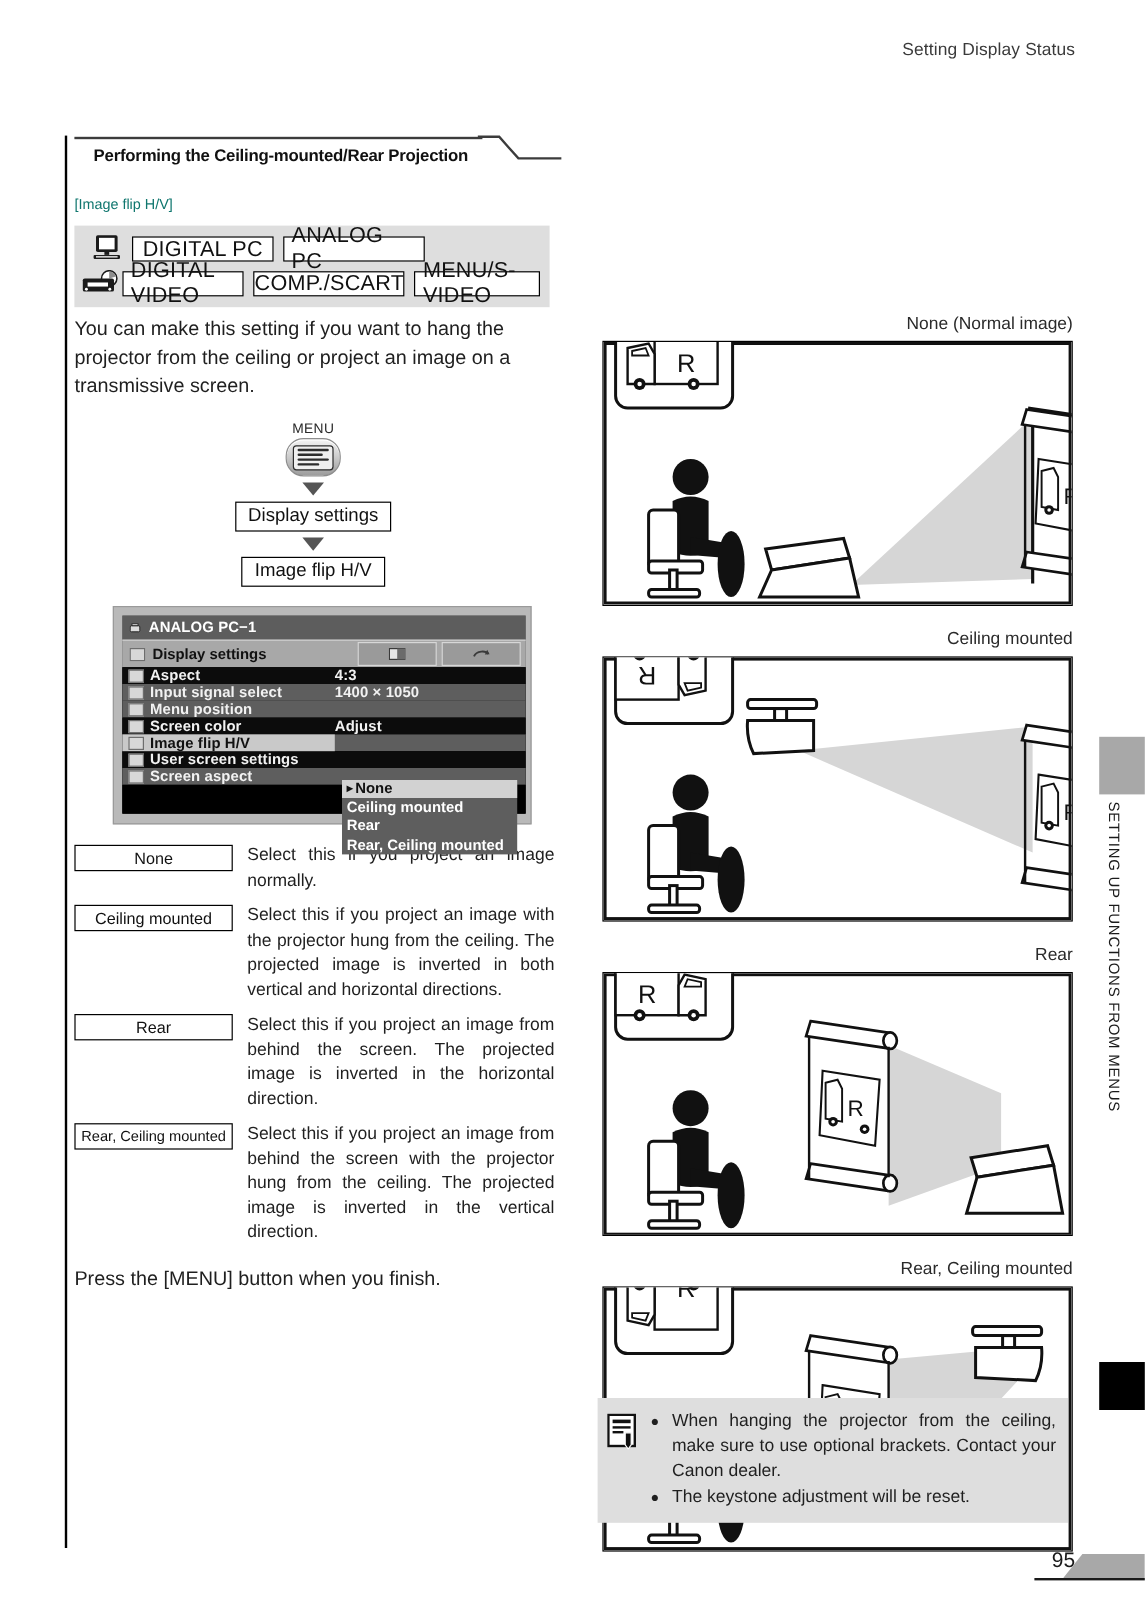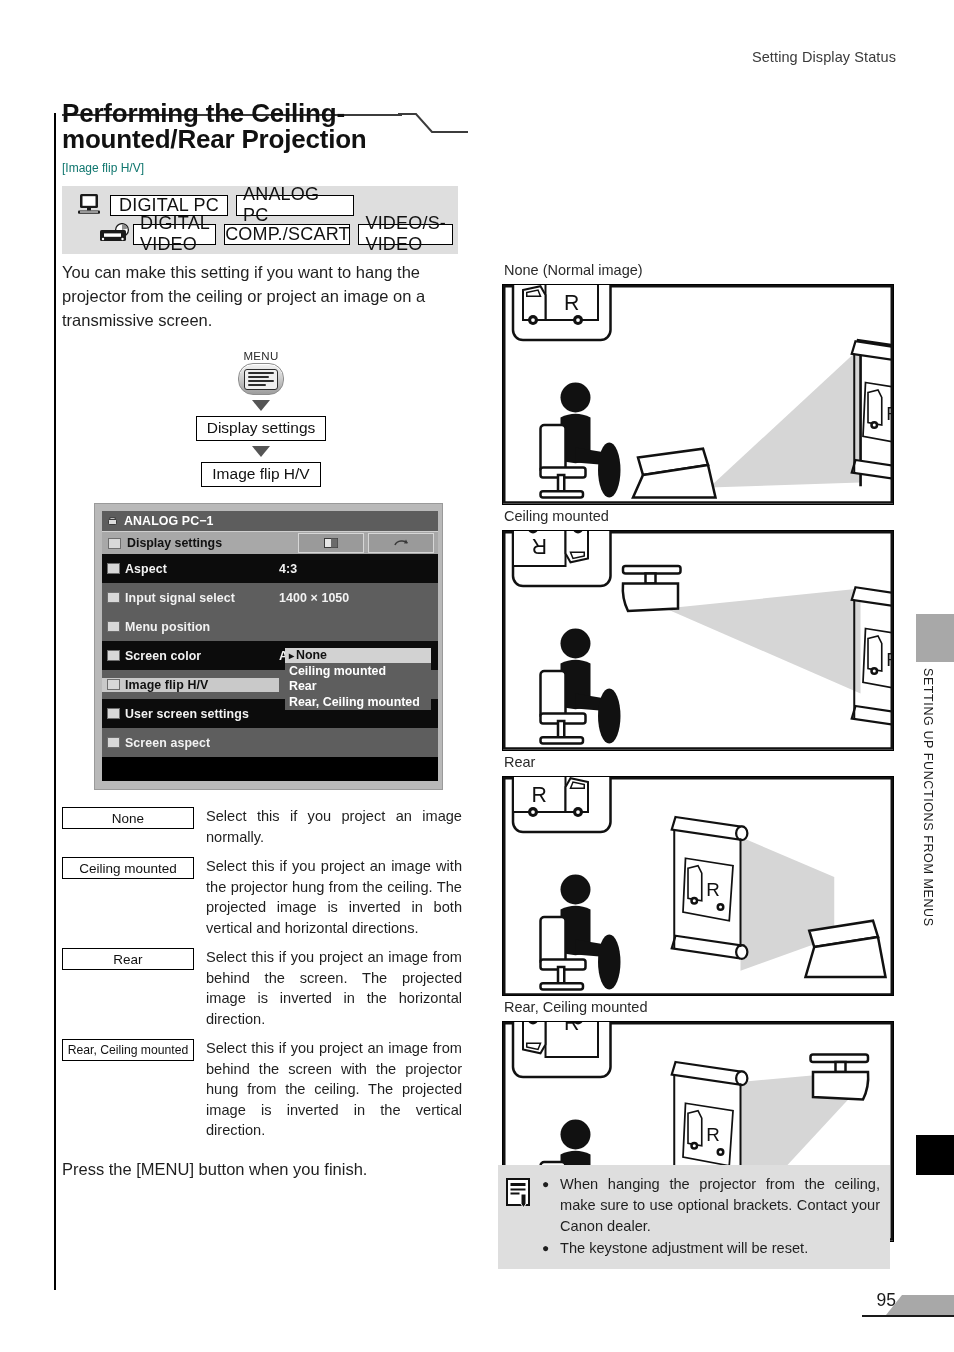--- a/index.html
+++ b/index.html
@@ -5,43 +5,43 @@
   html,body{margin:0;padding:0;}
   body{
     width:954px;height:1352px;position:relative;background:#ffffff;
     font-family:"Liberation Sans", sans-serif;color:#1a1a1a;
     -webkit-font-smoothing:antialiased;
   }
   .page{position:absolute;inset:0;}
 
   
   .runhead{
-    position:absolute;right:58px;top:49px;font-size:14.5px;color:#3a3a3a;
+    position:absolute;right:58px;top:34px;font-size:14.5px;color:#3a3a3a;
     letter-spacing:.1px;white-space:nowrap;
   }
 
   
   .col-left{position:absolute;left:62px;top:100px;width:400px;}
   .vrule{position:absolute;left:54px;top:113px;width:2px;height:1177px;background:#000;}
 
   .h1{
-    font-size:26px;font-weight:bold;line-height:26px;color:#111;
-    margin:0;padding:0;width:352px;letter-spacing:-0.2px;
+    font-size:14px;font-weight:bold;line-height:26px;color:#111;
+    margin:16px;padding:0;width:352px;letter-spacing:-0.2px;
   }
   .h1-rule{position:absolute;left:62px;top:114px;width:340px;height:2px;background:#3c3c3c;}
   .swoosh{position:absolute;left:398px;top:112px;width:70px;height:32px;}
   .h2{font-size:12px;line-height:24px;margin:4px 0 6px 0;color:#0f766e;font-weight:normal;}
 
   
   .badges{
     background:#dedede;width:396px;padding:6px 0 7px 0;margin:2px 0 6px 0;
     position:relative;
   }
   .badge-row{display:flex;align-items:center;height:26px;padding-left:6px;}
-  .badge-row + .badge-row{margin-top:3px;margin-left:31px;}
+  .badge-row + .badge-row{margin-top:3px;}
   .badge-ico{width:42px;display:flex;justify-content:center;align-items:center;}
   .badge{
     border:1.6px solid #000;background:#fff;font-size:18px;height:19px;
     display:flex;align-items:center;justify-content:center;margin-right:8px;
     padding:0 6px;color:#111;letter-spacing:.2px;
   }
   .b-w1{width:104px;}
   .b-w2{width:112px;}
   .b-w3{width:116px;}
 
@@ -88,21 +88,21 @@
     display:flex;align-items:center;height:22px;background:#a8a8a8;color:#111;
     border-top:1px solid #cfcfcf;
   }
   .osd-sub .lbl{flex:1;display:flex;align-items:center;gap:6px;padding-left:6px;font-weight:bold;}
   .osd-tab{
     width:64px;height:18px;margin-right:4px;background:#9a9a9a;border:1px solid #d7d7d7;
     display:flex;align-items:center;justify-content:center;
   }
   .osd-rows{position:relative;background:#000;}
   .osd-row{
-    height:29px;display:flex;align-items:center;font-weight:bold;
+    height:14px;display:flex;align-items:center;font-weight:bold;
     color:#f2f2f2;letter-spacing:.1px;
   }
   .osd-row.alt{background:#5e5e5e;}
   .osd-row.dark{background:#0c0c0c;}
   .osd-row .nm{width:172px;display:flex;align-items:center;gap:5px;padding-left:5px;}
   .osd-row .vl{flex:1;}
   .osd-row.sel .nm{background:#c9c9c9;color:#111;}
   .osd-foot{height:24px;background:#000;}
   .osd-pop{
     position:absolute;left:183px;top:93.5px;width:146px;background:#5e5e5e;
@@ -123,21 +123,21 @@
   }
   .opt-key.tight{font-size:12.2px;}
   .opt-txt{
     flex:1;padding-left:12px;font-size:14.6px;line-height:20.5px;color:#1f1f1f;
     text-align:justify;
   }
   .closing{font-size:16.5px;line-height:24px;margin-top:16px;color:#1f1f1f;}
 
   
   .col-right{position:absolute;left:502px;top:262px;width:392px;}
-  .fig{margin-bottom:3px;}
+  .fig{margin-bottom:20px;text-align:right;}
   .fig-cap{font-size:14.5px;color:#2a2a2a;margin:0 0 6px 2px;}
   .fig-box{border:1.5px solid #000;background:#fff;position:relative;}
 
   
   .note{
     position:absolute;left:498px;top:1165px;width:392px;background:#dedede;
     padding:9px 10px 10px 8px;display:flex;gap:8px;box-sizing:border-box;
   }
   .note-ico{flex:0 0 28px;padding-top:4px;}
   .note-list{flex:1;}
@@ -200,21 +200,21 @@
             <circle cx="23" cy="7" r="6.4" fill="#fff" stroke="#1a1a1a" stroke-width="1.3"></circle>
             <path d="M23 1.2 A6 6 0 0 1 28.6 5.4 L23 7 Z" fill="#8d8d8d"></path>
             <rect x="1" y="7" width="26" height="11" rx="1.6" fill="#1a1a1a"></rect>
             <rect x="5" y="10.4" width="17" height="3.4" fill="#fff"></rect>
             <circle cx="4" cy="16" r="1.2" fill="#fff"></circle>
             <circle cx="23.5" cy="16" r="1.2" fill="#fff"></circle>
           </svg>
         </div>
         <div class="badge b-w2">DIGITAL VIDEO</div>
         <div class="badge b-w2">COMP./SCART</div>
-        <div class="badge b-w3">VIDEO/S-VIDEO</div>
+        <div class="badge b-w3">MENU/S-VIDEO</div>
       </div>
     </div>
 
     <p class="body-txt">You can make this setting if you want to hang the projector from the ceiling or project an image on a transmissive screen.</p>
 
     <div class="flow">
       <div class="menu-label">MENU</div>
       <div class="menu-btn">
         <div class="menu-btn-inner">
             <i></i>

